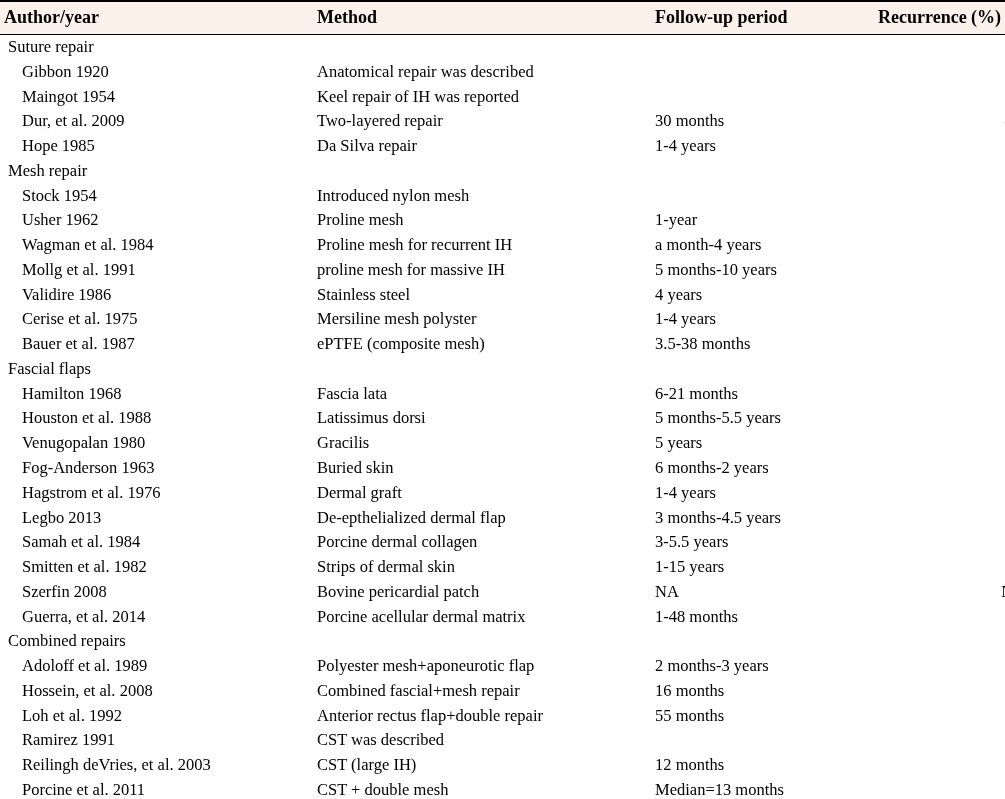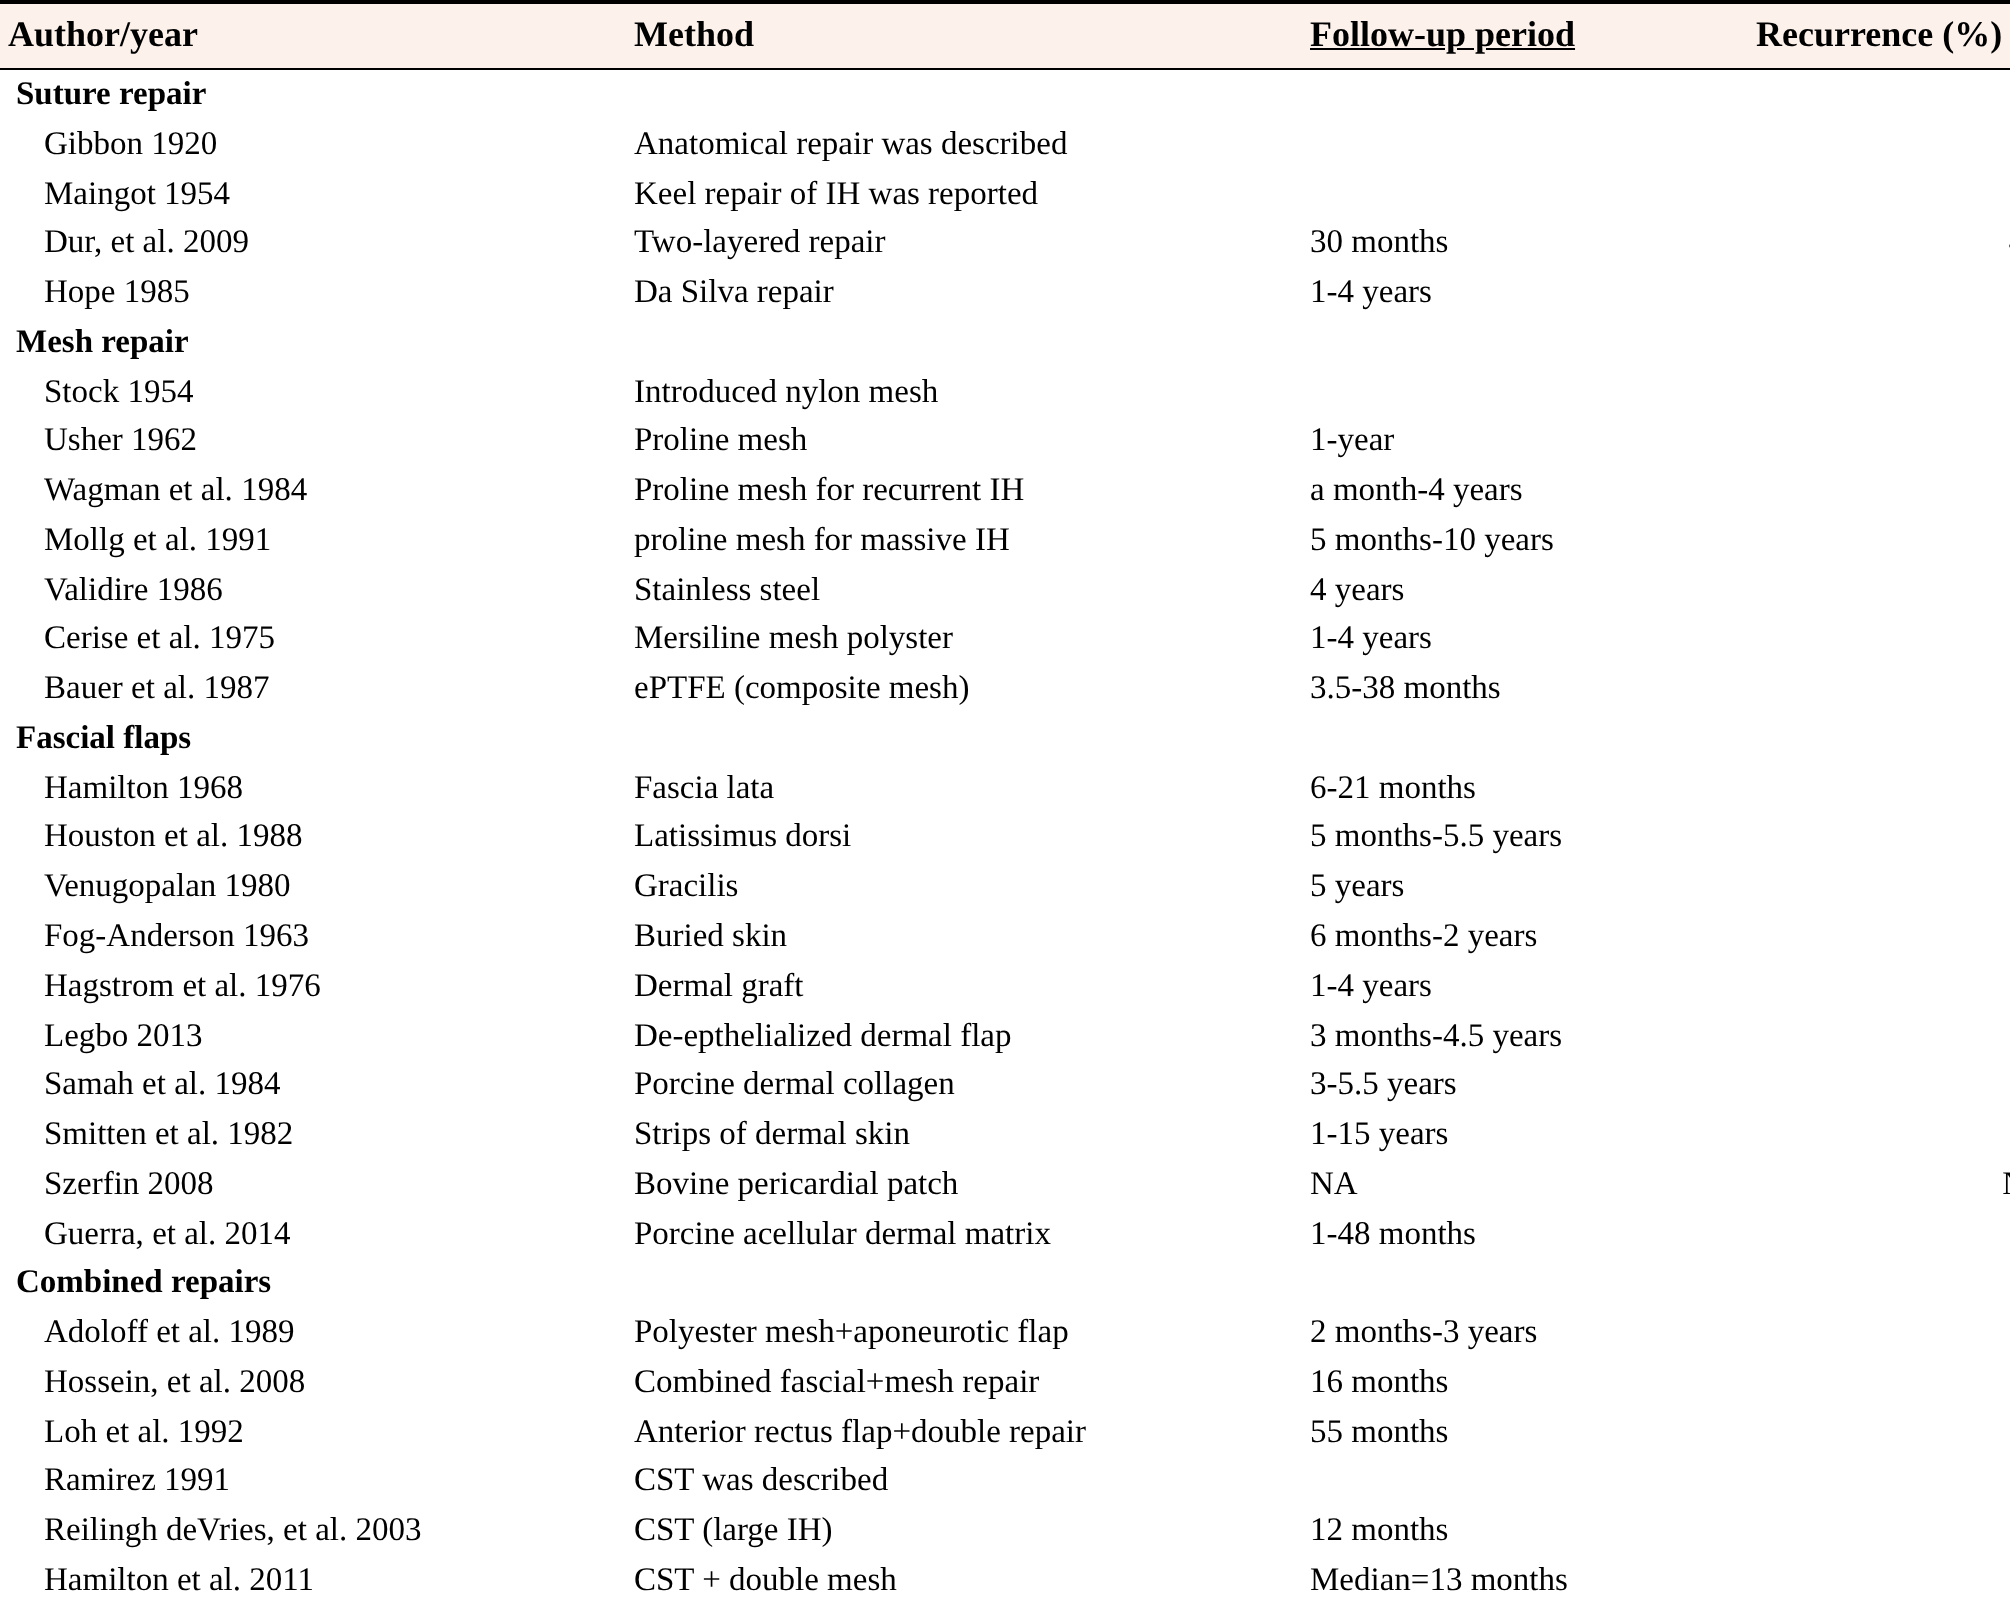--- a/index.html
+++ b/index.html
@@ -30,32 +30,32 @@
     font-weight: bold;
     text-align: left;
     padding: 5px 4px 6px 4px;
     font-size: 18px;
     border-top: 2px solid #000;
     border-bottom: 1px solid #000;
     vertical-align: bottom;
   }
   thead th.col-author { width: 305px; padding-left: 6px; }
   thead th.col-method { width: 330px; }
-  thead th.col-follow { width: 215px; text-decoration: underline; }
+  thead th.col-follow { width: 215px; }
   thead th.col-recur { width: 155px; text-align: right; padding-right: 10px; }
 
   tbody td {
     padding: 1px 4px;
     vertical-align: top;
     line-height: 1.38;
     font-size: 16.5px;
     white-space: nowrap;
   }
   td.c-author { padding-left: 10px; }
-  td.c-author.group { padding-left: 8px; font-weight: bold; }
+  td.c-author.group { padding-left: 8px; }
   td.c-author.indent { padding-left: 22px; }
   td.c-method { padding-left: 4px; }
   td.c-follow { padding-left: 4px; }
   td.c-recur { text-align: right; padding-right: 12px; }
   .ital { }
 </style>
 </head>
 <body>
 
 <div class="table-wrap">
@@ -243,21 +243,21 @@
           <td class="c-follow"></td>
           <td class="c-recur"></td>
         </tr>
         <tr>
           <td class="c-author indent"><span>Reilingh deVries, </span><span class="ital">et al.</span><span> 2003</span></td>
           <td class="c-method">CST (large IH)</td>
           <td class="c-follow">12 months</td>
           <td class="c-recur">32</td>
         </tr>
         <tr>
-          <td class="c-author indent"><span>Hamilton </span><span class="ital">et al.</span><span> 2011</span></td>
+          <td class="c-author indent"><span>Porcine </span><span class="ital">et al.</span><span> 2011</span></td>
           <td class="c-method">CST + double mesh</td>
           <td class="c-follow">Median=13 months</td>
           <td class="c-recur">0</td>
         </tr>
       </tbody>
 
   </table>
 </div>
 
 </body></html>

